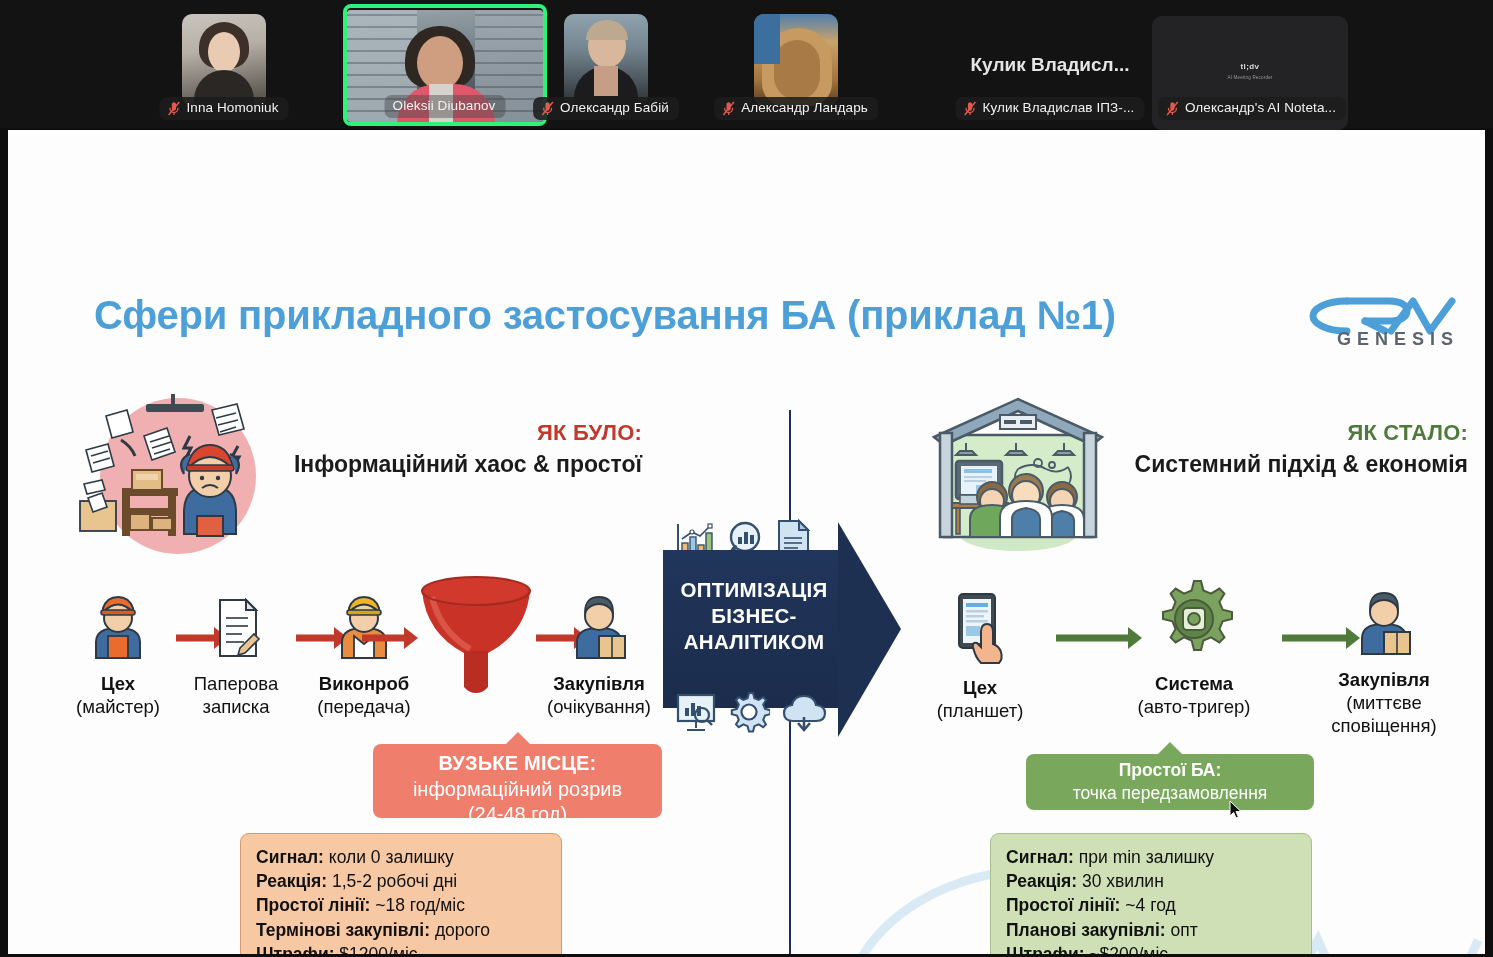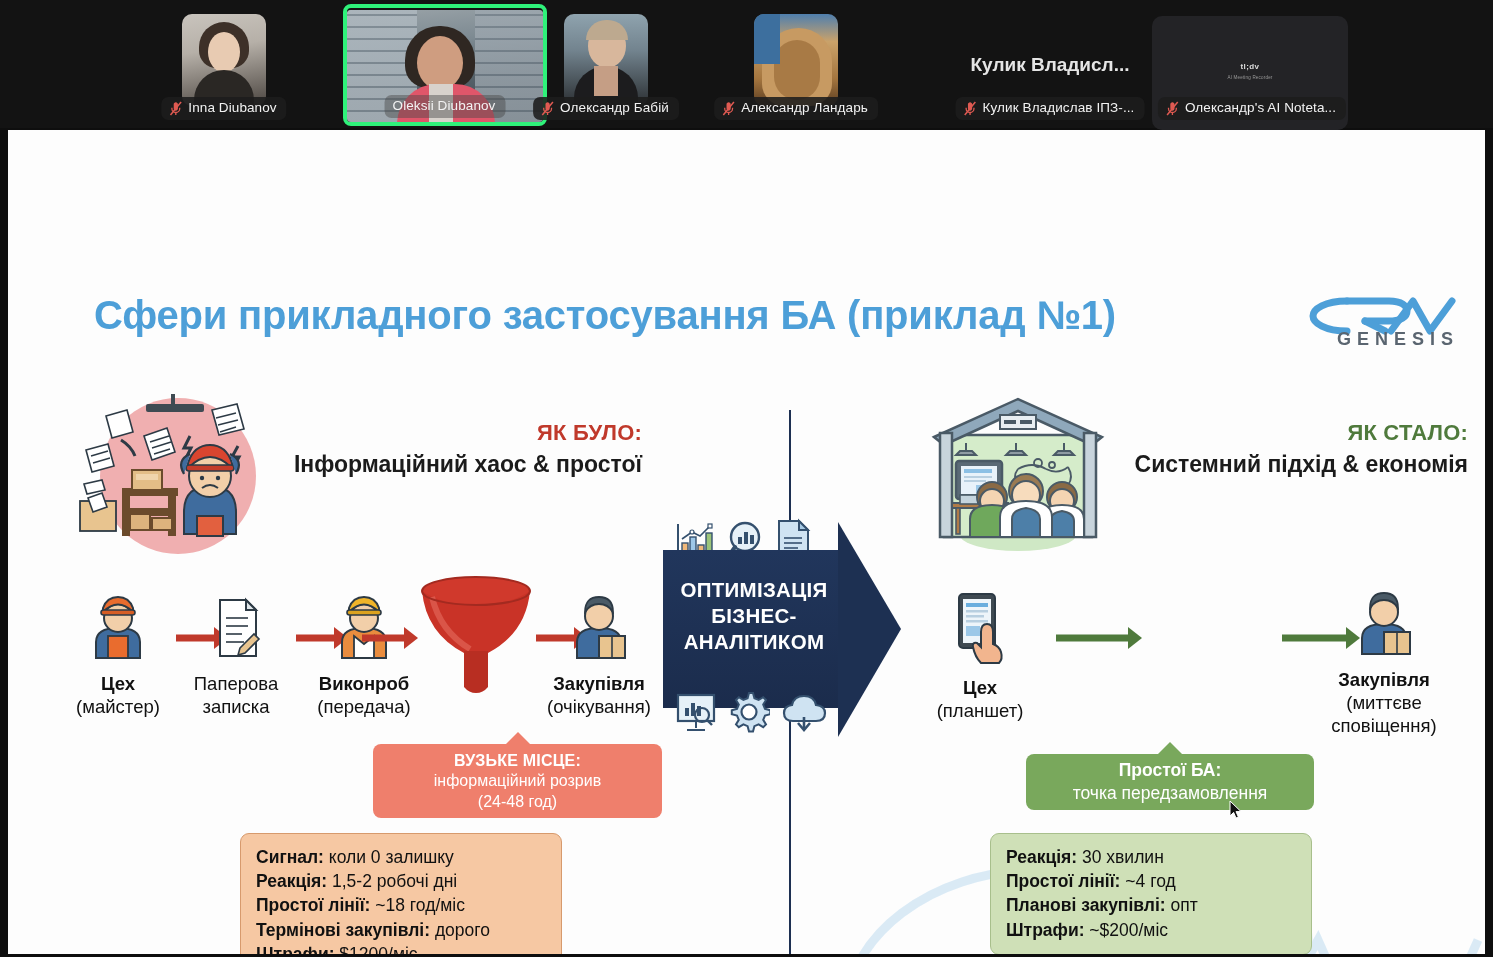--- a/index.html
+++ b/index.html
@@ -119,21 +119,21 @@
   .mini-ico-row { position: absolute; display: flex; gap: 10px; align-items: center; }
 
   
   .callout { position: absolute; border-radius: 8px; text-align: center; }
   .callout .ttl { font-weight: 700; }
   #bottleneck {
     left: 365px; top: 614px; width: 289px; height: 74px;
     background: #ef7f6c; color: #fff; padding-top: 7px;
   }
   #bottleneck .ttl { font-size: 16px; letter-spacing: .2px; }
-  #bottleneck .l { font-size: 16px; line-height: 1.28; }
+  #bottleneck .l { font-size: 20px; line-height: 1.28; }
   .notch-up {
     position: absolute; top: -12px; left: 50%; transform: translateX(-50%);
     width: 0; height: 0; border-left: 13px solid transparent; border-right: 13px solid transparent;
   }
   #basolution {
     left: 1018px; top: 624px; width: 288px; height: 56px;
     background: #79a85c; color: #fff; padding-top: 5px;
   }
   #basolution .ttl { font-size: 17px; }
   #basolution .l { font-size: 17.5px; line-height: 1.3; }
@@ -169,21 +169,21 @@
       </div>
       <div class="namechip">
         <span class="mic-off">
             <svg width="13" height="15" viewBox="0 0 13 15">
               <path d="M6.5 1.2c1.2 0 2.1 1 2.1 2.1v4.3c0 1.2-.9 2.1-2.1 2.1s-2.1-.9-2.1-2.1V3.3c0-1.1.9-2.1 2.1-2.1z" fill="#e05a52"></path>
               <path d="M2.6 6.7v1c0 2.1 1.7 3.8 3.9 3.8s3.9-1.7 3.9-3.8v-1" stroke="#e05a52" stroke-width="1.3" fill="none"></path>
               <line x1="6.5" y1="11.5" x2="6.5" y2="14" stroke="#e05a52" stroke-width="1.3"></line>
               <line x1="1.2" y1="14" x2="11.8" y2="1" stroke="#e05a52" stroke-width="1.5"></line>
             </svg>
           </span>
-        <span class="nm">Inna Diubanov</span>
+        <span class="nm">Inna Homoniuk</span>
       </div>
     </div>
 
     <div class="tile speaking wide" style="left:343px; width:204px;">
       <div class="tile-media">
         <div class="face">
           <div class="f-bg" style="background:linear-gradient(175deg,#9aa3a8 0%,#7d8a92 30%,#56626a 60%,#3c464c 100%)"></div>
           <div style="position:absolute;left:0;top:0;width:70px;height:112px;background:repeating-linear-gradient(0deg,#aeb8bf 0 10px,#7e8a93 10px 12px);opacity:.85"></div>
           <div style="position:absolute;left:128px;top:0;width:68px;height:112px;background:repeating-linear-gradient(0deg,#9fa9b1 0 10px,#74808a 10px 12px);opacity:.75"></div>
           <div style="position:absolute;left:58px;top:16px;width:70px;height:62px;border-radius:34px 34px 22px 22px;background:#2f2722;"></div>
@@ -586,20 +586,30 @@
       </svg>
       <div class="cap">Цех</div>
       <div class="cap2">(планшет)</div>
     </div>
 
     <div class="arrow" style="left:1048px; top:508px; width:86px;">
       <div class="shaft" style="width:74px; background:#4f7a3c;"></div>
       <div class="head-t" style="border-left:14px solid #4f7a3c;"></div>
     </div>
 
+    <div class="node" style="left:1108px; top:448px; width:156px;">
+      <svg class="ico" width="78" height="82" viewBox="0 0 78 82">
+        <path d="M39 3 l7 0 2.4 9.4 7.6 3.2 8.4-5 5 5 -5 8.4 3.2 7.6 9.4 2.4 0 7 -9.4 2.4 -3.2 7.6 5 8.4 -5 5 -8.4-5 -7.6 3.2 -2.4 9.4 -7 0 -2.4-9.4 -7.6-3.2 -8.4 5 -5-5 5-8.4 -3.2-7.6 -9.4-2.4 0-7 9.4-2.4 3.2-7.6 -5-8.4 5-5 8.4 5 7.6-3.2z" fill="#7ba35f" stroke="#4a5a3a" stroke-width="2"></path>
+        <circle cx="39" cy="41" r="19" fill="#5e8447" stroke="#4a5a3a" stroke-width="2"></circle>
+        <rect x="28" y="30" width="22" height="22" rx="4" fill="#e3efd8" stroke="#4a5a3a" stroke-width="2"></rect>
+        <circle cx="39" cy="41" r="6" fill="#7ba35f" stroke="#4a5a3a" stroke-width="1.8"></circle>
+      </svg>
+      <div class="cap">Система</div>
+      <div class="cap2">(авто-тригер)</div>
+    </div>
 
     <div class="arrow" style="left:1274px; top:508px; width:78px;">
       <div class="shaft" style="width:66px; background:#4f7a3c;"></div>
       <div class="head-t" style="border-left:14px solid #4f7a3c;"></div>
     </div>
 
     <div class="node" style="left:1304px; top:462px; width:144px;">
       <svg class="ico" width="56" height="64" viewBox="0 0 56 64">
         <path d="M6 62 v-16 q0 -14 22 -14 q22 0 22 14 v16z" fill="#3f6c9e" stroke="#2d3a45" stroke-width="2"></path>
         <circle cx="28" cy="20" r="14" fill="#f2cfa9" stroke="#2d3a45" stroke-width="2"></circle>
@@ -612,20 +622,21 @@
       <div class="cap2">сповіщення)</div>
     </div>
 
     <div class="callout" id="basolution">
       <div class="notch-up" style="border-bottom:13px solid #79a85c;"></div>
       <div class="ttl l">Простої БА:</div>
       <div class="l">точка передзамовлення</div>
     </div>
 
     <div class="statbox" id="stats-right">
+      <div class="row"><b>Сигнал:</b> <span>при min залишку</span></div>
       <div class="row"><b>Реакція:</b> <span>30 хвилин</span></div>
       <div class="row"><b>Простої лінії:</b> <span>~4 год</span></div>
       <div class="row"><b>Планові закупівлі:</b> <span>опт</span></div>
       <div class="row"><b>Штрафи:</b> <span>~$200/міс</span></div>
     </div>
 
   </div>
 
   <svg class="cursor" viewBox="0 0 13 19">
     <path d="M1 1 L1 16 L4.6 12.4 L7 18 L9.4 17 L7 11.6 L12 11.6 z" fill="#111" stroke="#fff" stroke-width="1"></path>

